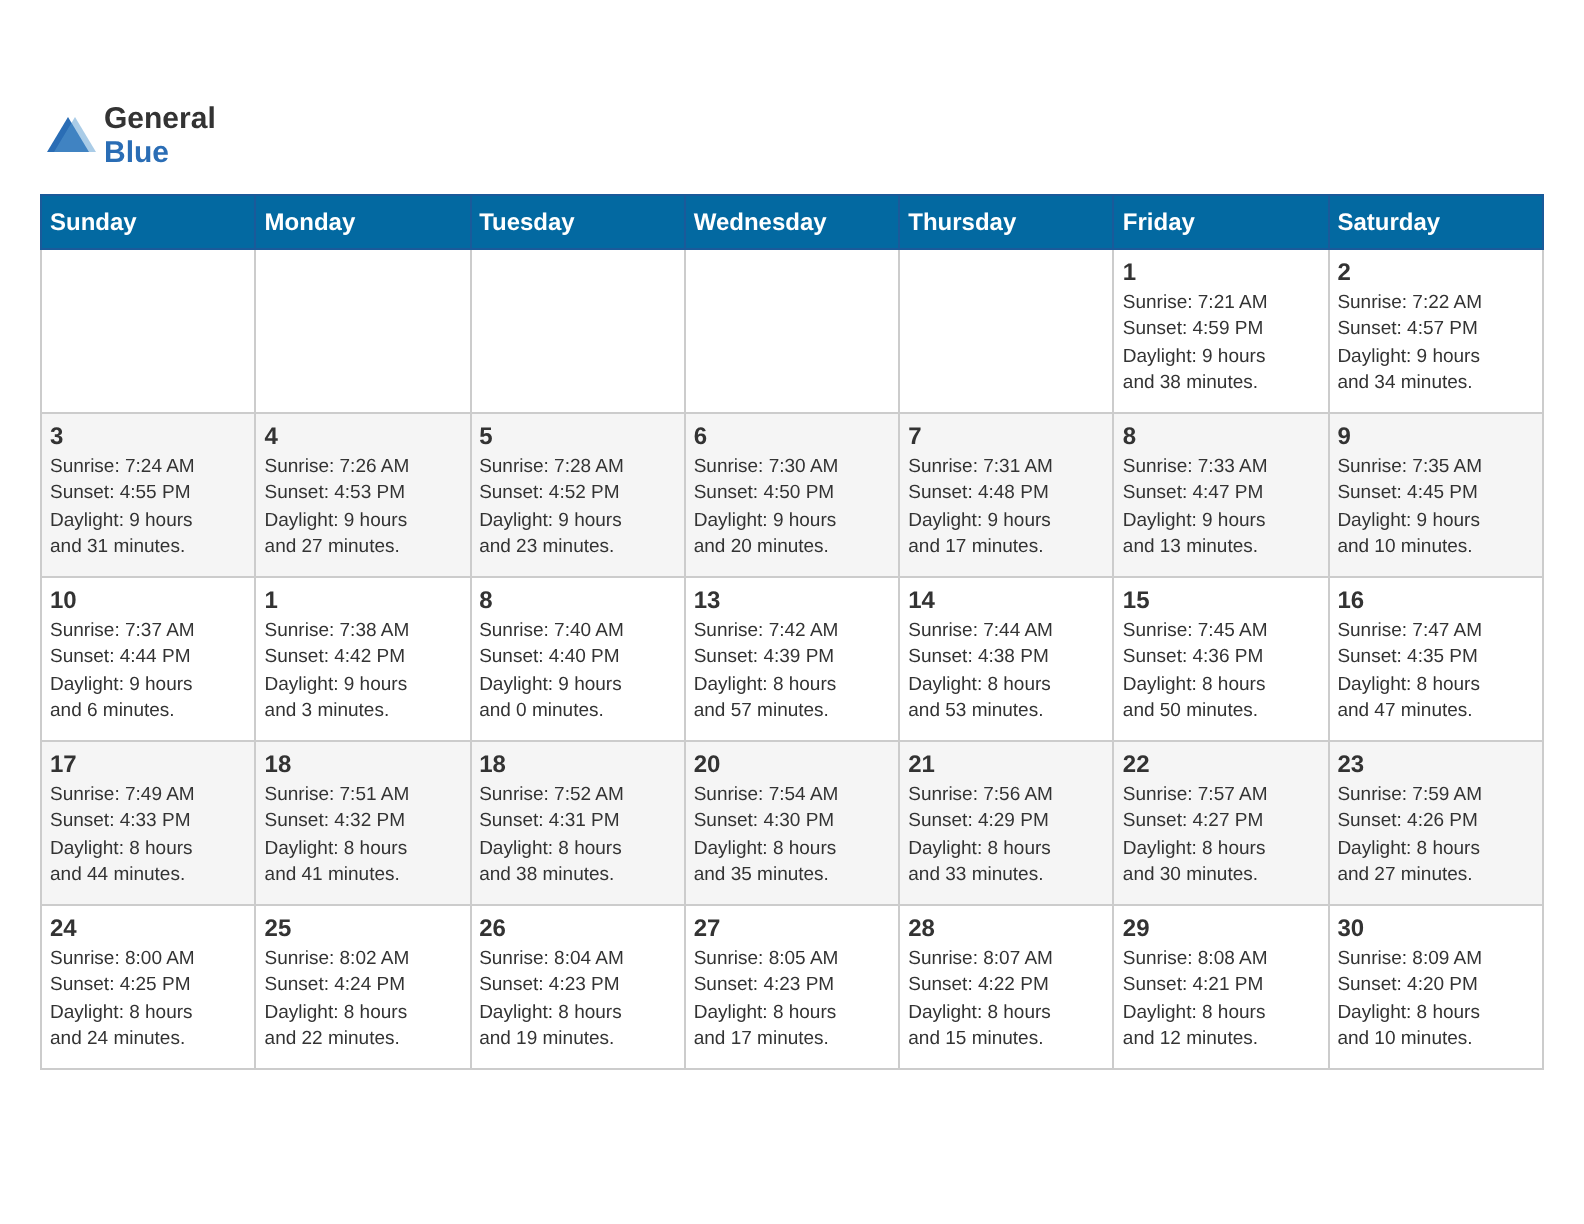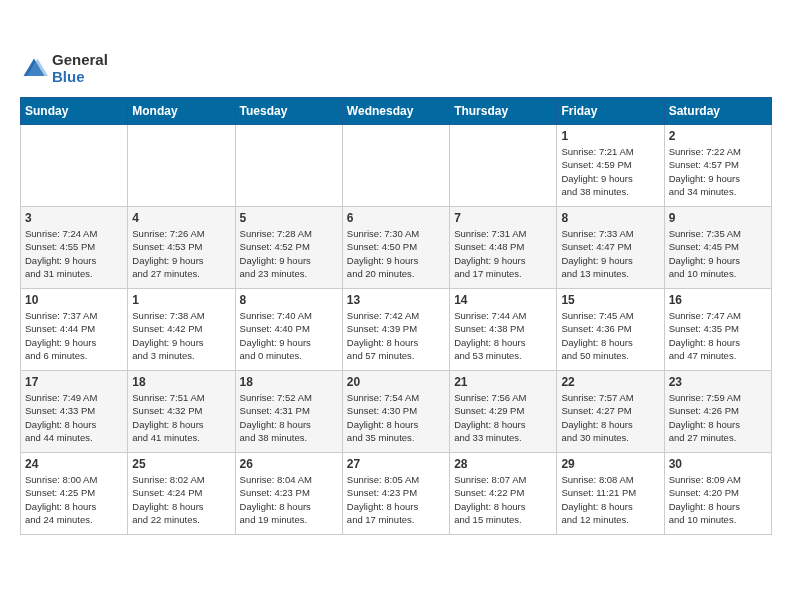--- a/index.html
+++ b/index.html
@@ -337,21 +337,21 @@
           <td>
             <span class="day-num">28</span>
             <div class="day-info" style="white-space: pre-line;">Sunrise: 8:07 AM
 Sunset: 4:22 PM
 Daylight: 8 hours
 and 15 minutes.</div>
           </td>
           <td>
             <span class="day-num">29</span>
             <div class="day-info" style="white-space: pre-line;">Sunrise: 8:08 AM
-Sunset: 11:21 PM
+Sunset: 4:21 PM
 Daylight: 8 hours
 and 12 minutes.</div>
           </td>
           <td>
             <span class="day-num">30</span>
             <div class="day-info" style="white-space: pre-line;">Sunrise: 8:09 AM
 Sunset: 4:20 PM
 Daylight: 8 hours
 and 10 minutes.</div>
           </td>

